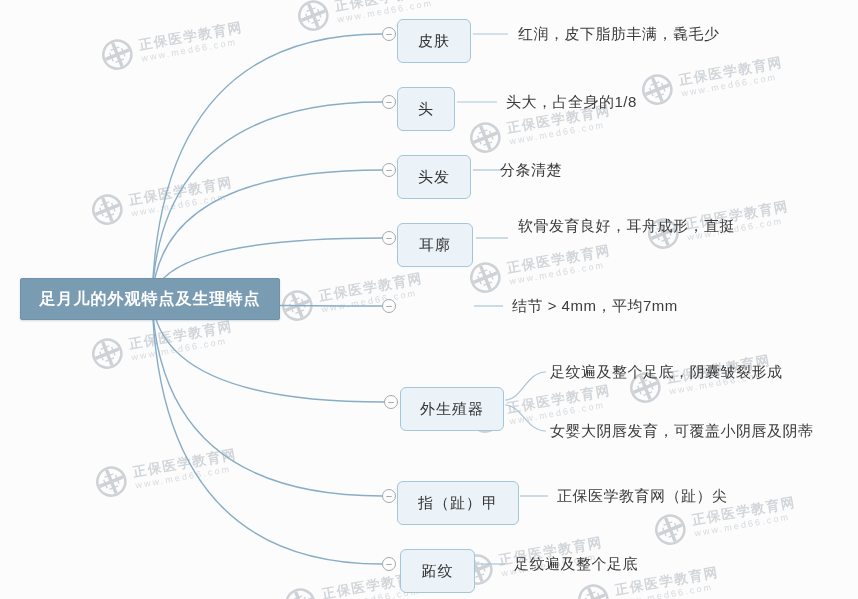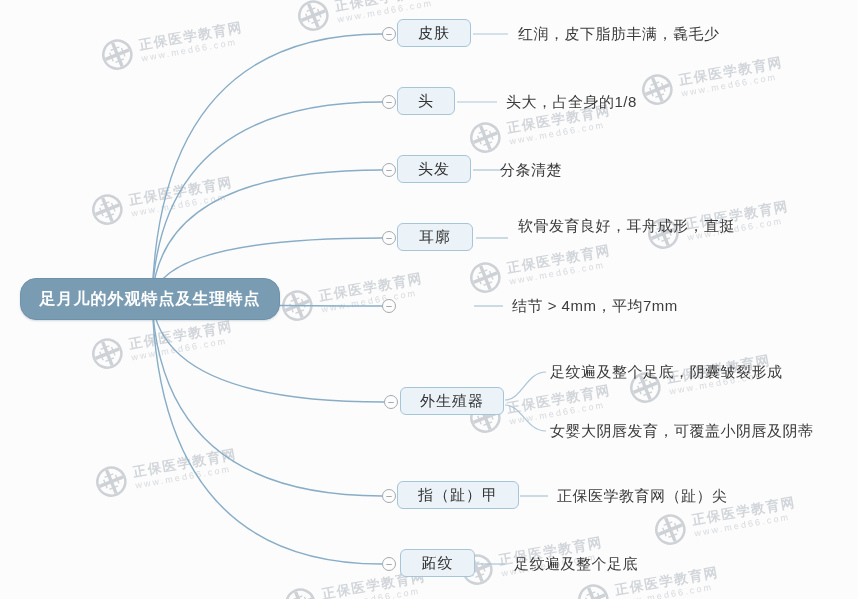--- a/index.html
+++ b/index.html
@@ -23,27 +23,27 @@
   .wm-logo svg{display:block;}
 
   
   svg.edges{position:absolute;left:0;top:0;z-index:1;}
   .edge-main{fill:none;stroke:#88adc7;stroke-width:1.4px;}
   .edge-leaf{fill:none;stroke:#a9c5d8;stroke-width:1.2px;}
 
   
   .root-node{
     position:absolute;left:20px;top:278px;width:260px;height:42px;z-index:3;
-    background:#7a9cb3;border:1px solid #6e92a9;border-radius:16px;
+    background:#7a9cb3;border:1px solid #6e92a9;border-radius:2px;
     box-sizing:border-box;display:flex;align-items:center;justify-content:center;
     color:#ffffff;font-size:16px;font-weight:bold;letter-spacing:1px;
     box-shadow:0 1px 2px rgba(90,120,140,.25);
   }
   .topic{
-    position:absolute;height:28px;z-index:3;box-sizing:border-box;
+    position:absolute;height:44px;z-index:3;box-sizing:border-box;
     background:#ebf3f9;border:1px solid #a5c5d9;border-radius:6px;
     display:flex;align-items:center;justify-content:center;
     color:#333333;font-size:15px;letter-spacing:1px;
   }
   .leaf{
     position:absolute;height:20px;line-height:20px;z-index:3;
     color:#3b3b3b;font-size:15px;white-space:nowrap;letter-spacing:.5px;
   }
   .collapse{
     position:absolute;width:14px;height:14px;z-index:4;box-sizing:border-box;

